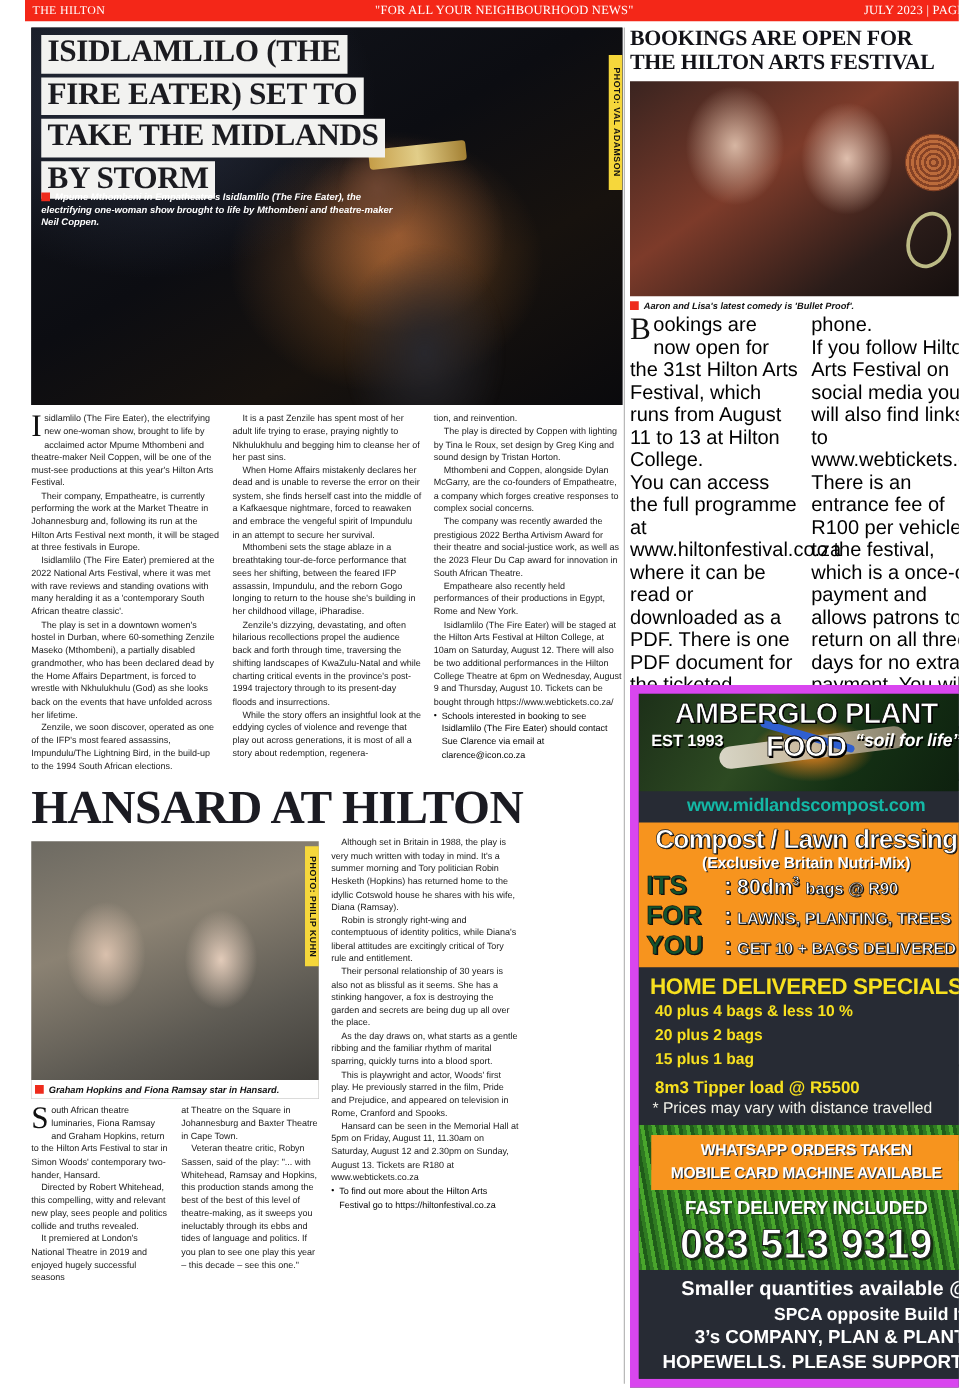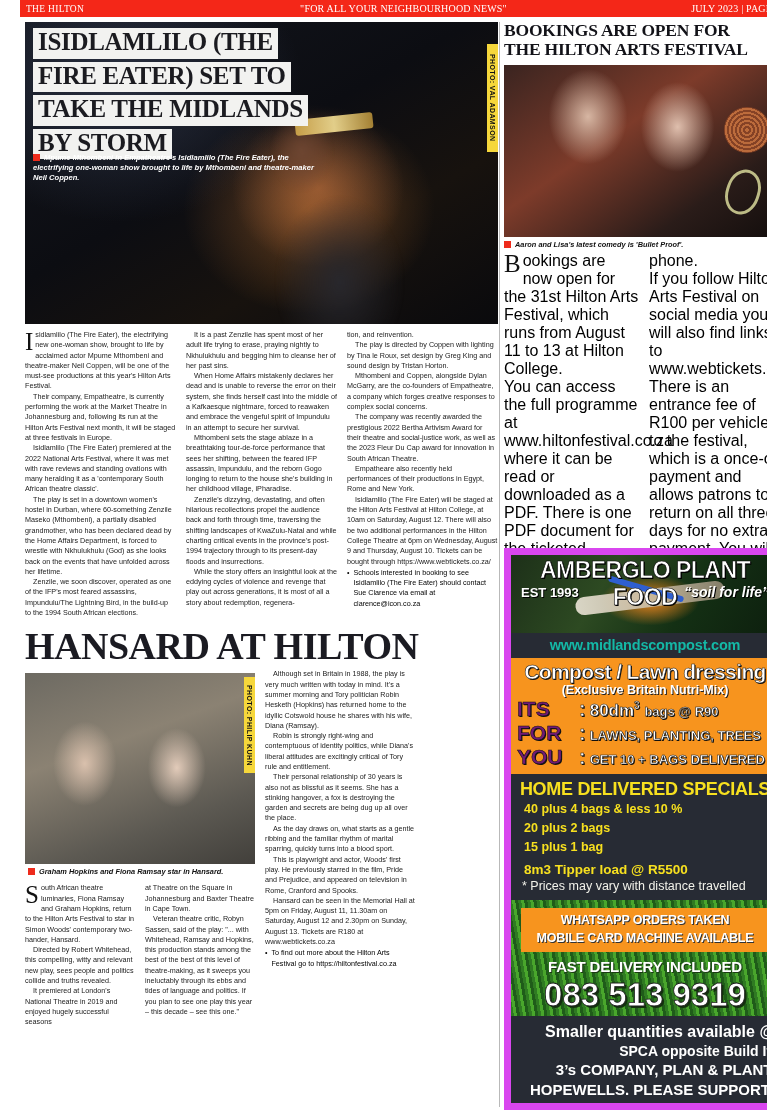--- a/index.html
+++ b/index.html
@@ -201,21 +201,21 @@
   .ad-compost {
     text-align: center; color: #fff; font-weight: 700; font-size: 21px;
     letter-spacing: -0.6px; -webkit-text-stroke: 0.5px #111; text-shadow: 1px 1px 0 #111;
   }
   .ad-excl {
     text-align: center; color: #fff; font-weight: 700; font-size: 12.5px;
     text-shadow: 1px 1px 0 #222; margin-top: -1px;
   }
   .ad-row { display: flex; align-items: baseline; padding: 0 6px; color: #111; }
   .ad-key {
-    font-weight: 700; font-size: 21px; color: #701a75;
+    font-weight: 700; font-size: 21px; color: #14532d;
     -webkit-text-stroke: 0.5px #111; text-shadow: 1px 1px 0 #111;
     width: 62px;
   }
   .ad-colon { font-weight: 700; font-size: 20px; color: #fff;
     -webkit-text-stroke: 0.5px #111; text-shadow: 1px 1px 0 #111; margin: 0 4px 0 0; }
   .ad-val { font-weight: 700; font-size: 17px; color: #fff;
     -webkit-text-stroke: 0.5px #111; text-shadow: 1px 1px 0 #111; }
   .ad-val.sm { font-size: 13px; }
   .ad-val .sup { font-size: 10px; vertical-align: super; }
   .ad-val .small2 { font-size: 13px; }

